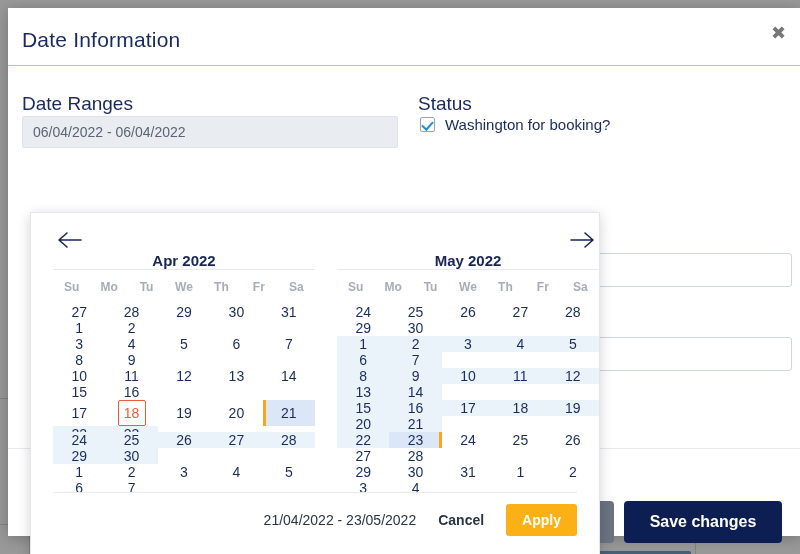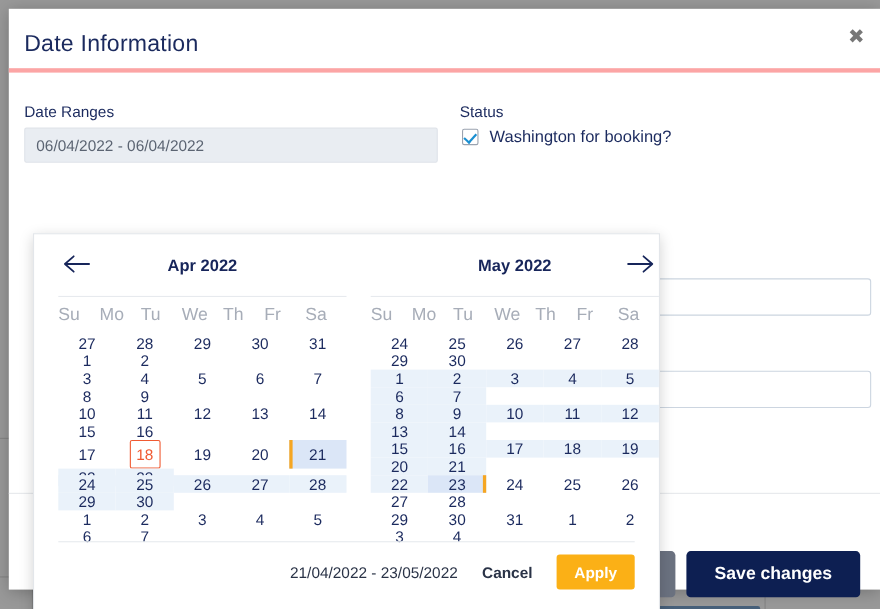--- a/index.html
+++ b/index.html
@@ -60,38 +60,38 @@
   .modal {
     position: absolute;
     left: 8px; top: 8px;
     width: 792px; height: 528px;
     background: #ffffff;
     box-shadow: 0 2px 14px rgba(0,0,0,0.25);
   }
   .modal-header {
     position: relative;
     height: 58px;
-    border-bottom: 4px solid #fca5a5;
+    border-bottom: 1px solid #fca5a5;
   }
   .modal-title {
     position: absolute; left: 14px; top: 20px;
     font-size: 21px; color: #1b2a5e; font-weight: 400;
     letter-spacing: .2px;
   }
   .modal-close {
     position: absolute; right: 14px; top: 16px;
     font-size: 18px; color: #777777;
     cursor: pointer; line-height: 1;
   }
 
   .modal-body { position: relative; height: 380px; }
 
   .field-label {
     position: absolute;
-    font-size: 14px; color: #1b2a5e;
+    font-size: 19px; color: #1b2a5e;
   }
   .lbl-date-ranges { left: 14px; top: 27px; }
   .lbl-status { left: 410px; top: 27px; }
 
   .daterange-input {
     position: absolute; left: 14px; top: 50px;
     width: 376px; height: 32px;
     background: #e9edf2;
     border: 1px solid #dfe3e9;
     border-radius: 2px;
@@ -159,40 +159,40 @@
     box-shadow: 0 3px 12px rgba(0,0,0,0.18);
     z-index: 40;
   }
   .dp-months { position: relative; display: flex; padding: 0; }
   .dp-month { width: 263px; padding: 0; position: relative; }
   .dp-month.left  { margin-left: 22px; }
   .dp-month.right { margin-left: 22px; }
 
   .dp-navrow {
     position: relative; height: 56px;
-    display: flex; align-items: center; justify-content: center;
+    display: flex; align-items: flex-end; justify-content: center;
   }
   .dp-monthlabel { font-size: 15px; font-weight: bold; color: #17255a; }
   .dp-arrow {
     position: absolute; top: 50%; transform: translateY(-50%);
     width: 30px; height: 24px; cursor: pointer;
     color: #17255a;
   }
   .dp-arrow.prev { left: 2px; }
   .dp-arrow.next { right: 2px; }
   .dp-arrow svg { display:block; }
 
   .dp-divider { height: 1px; background: #e7eaee; margin: 0 0 0 0; }
 
   .dp-dows {
     display: grid; grid-template-columns: repeat(7, 1fr);
     height: 34px; align-items: center;
   }
   .dp-dow {
-    text-align: left; font-size: 16px; color: #a7adb8; font-weight: normal;
+    text-align: center; font-size: 12px; color: #a7adb8; font-weight: bold;
   }
   .dp-weeks { }
   .dp-week { display: grid; grid-template-columns: repeat(5, 1fr); height: 32px; }
   .dp-day {
     position: relative;
     display: flex; align-items: center; justify-content: center;
     font-size: 14px; color: #1b2a5e;
     cursor: pointer;
   }
   .dp-day.inrange { background: #eaf2fa; }

